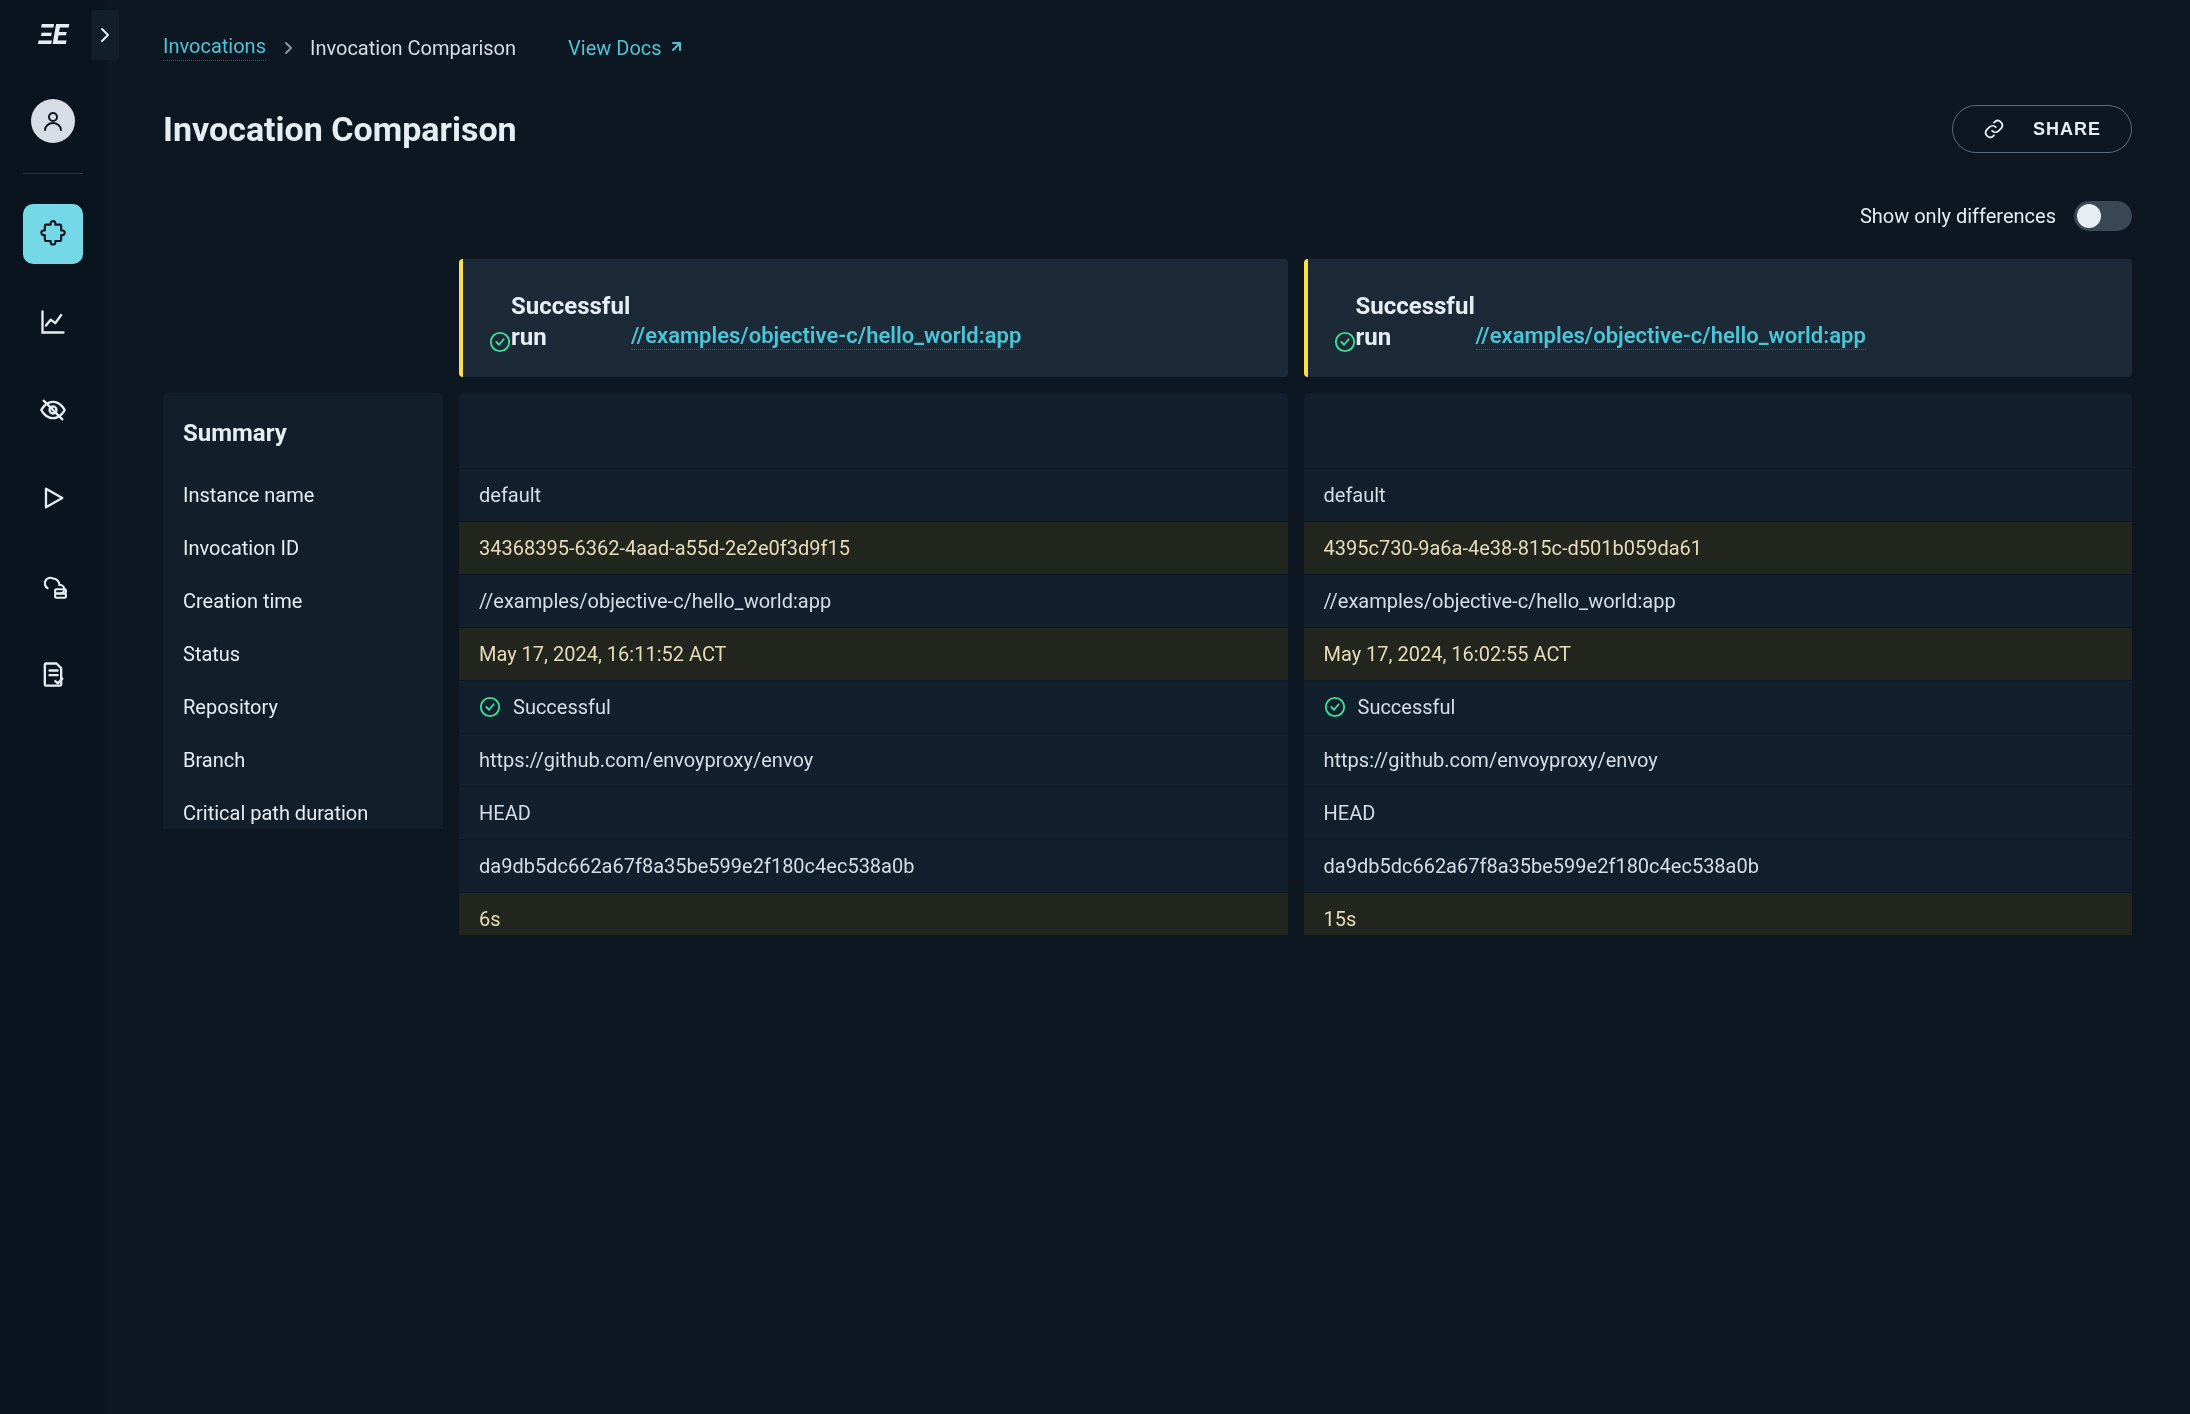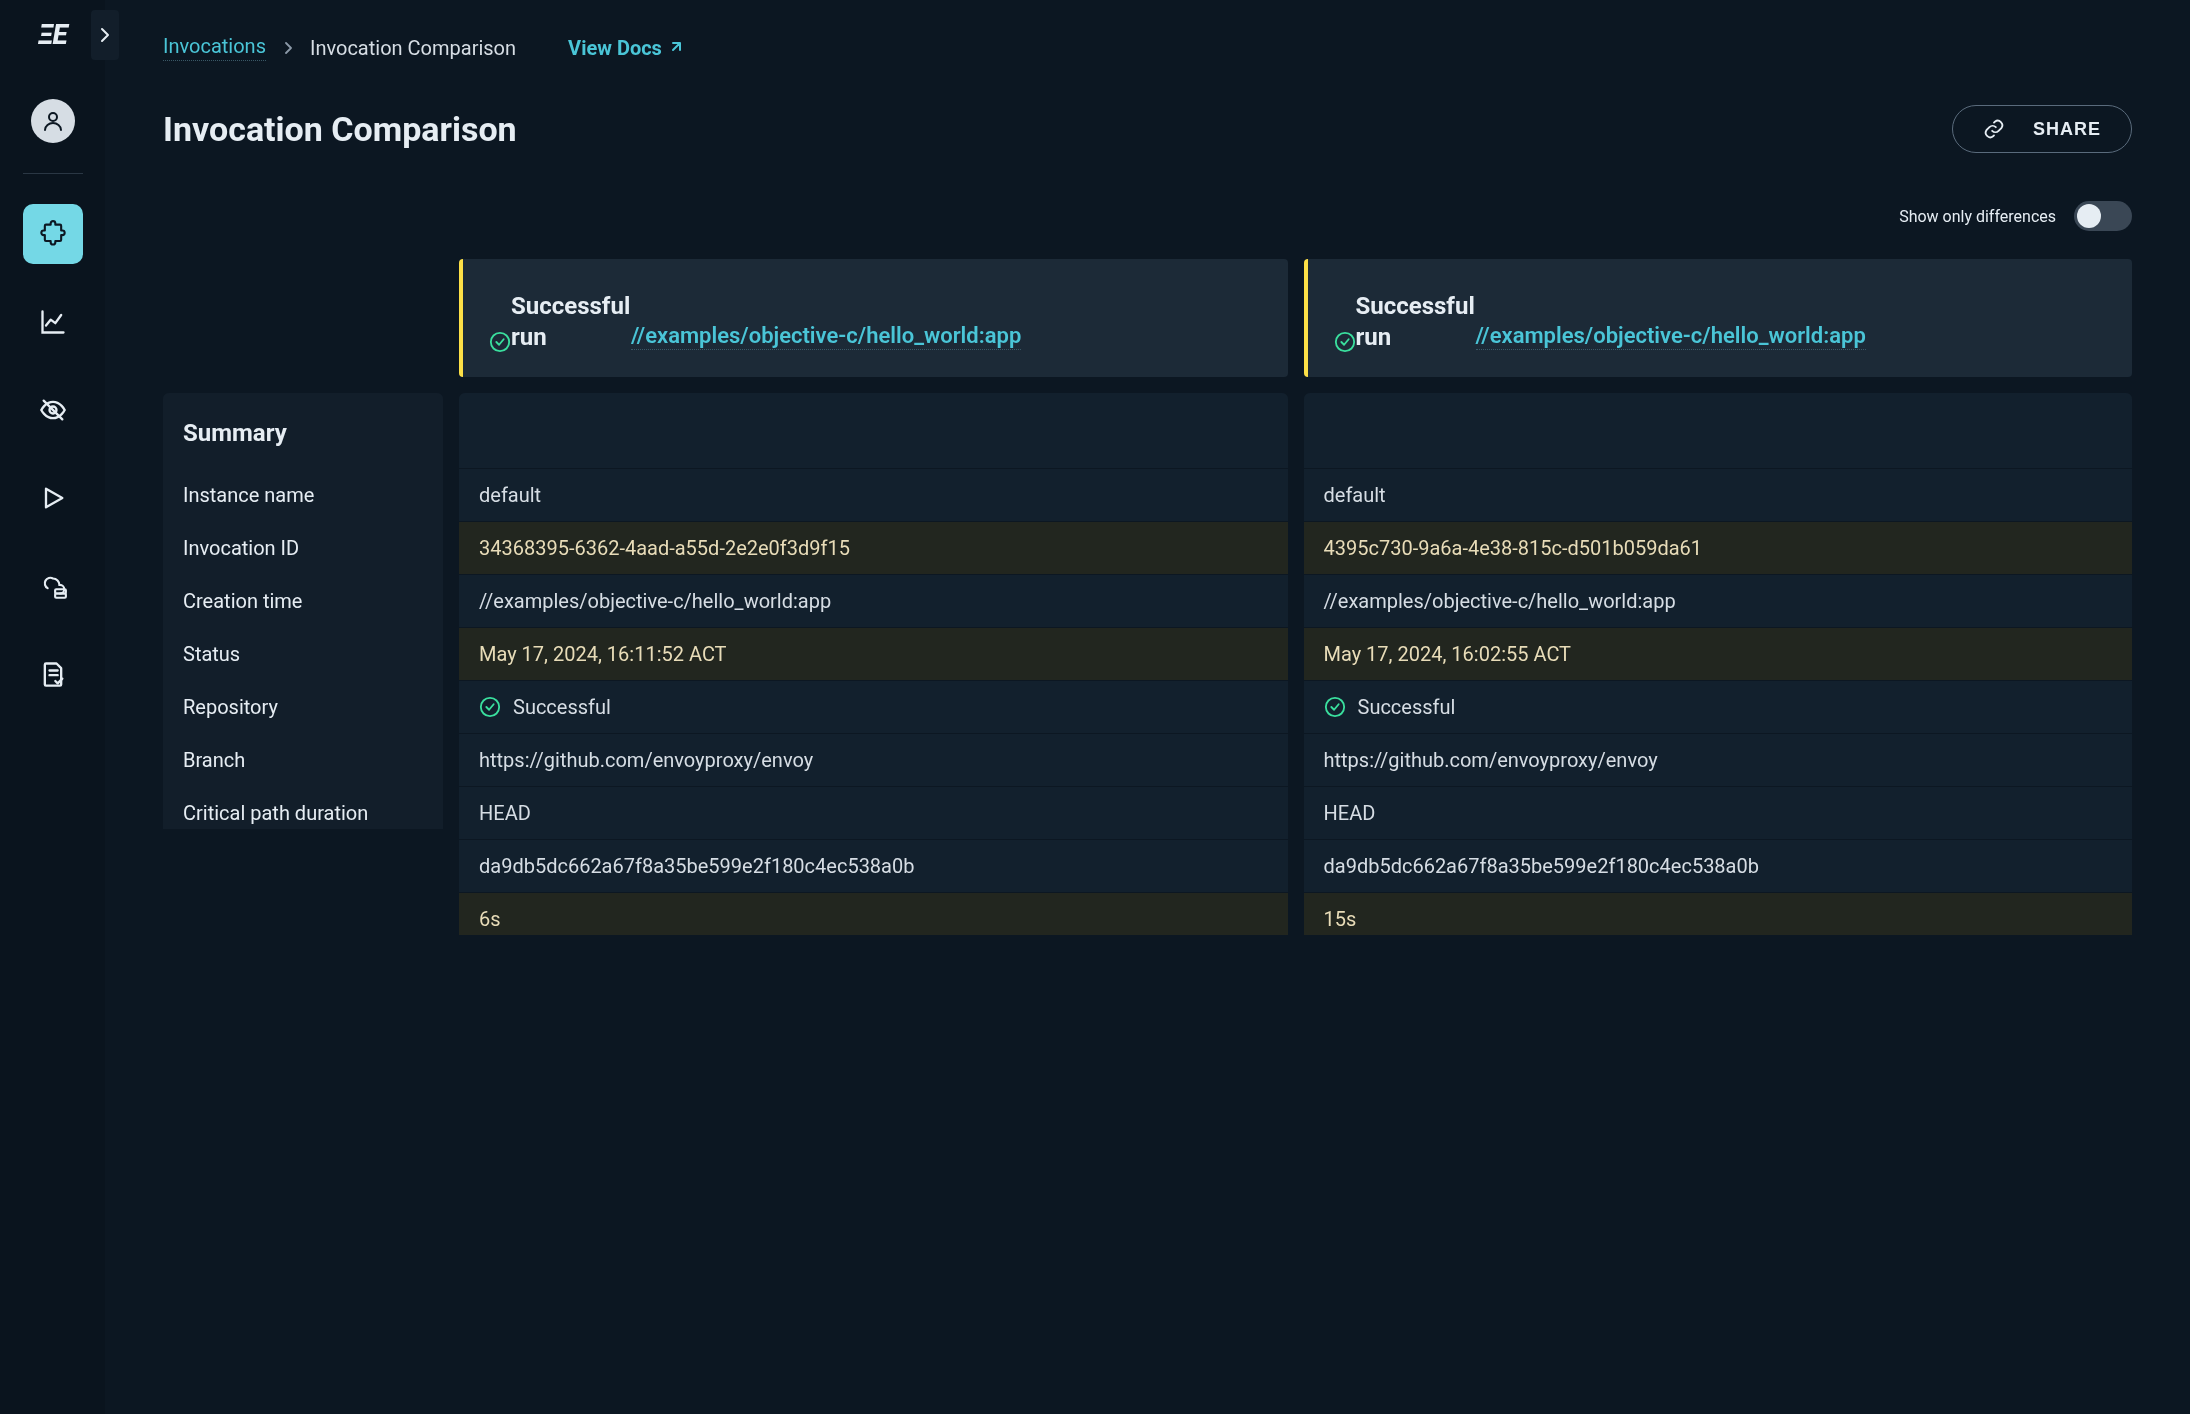--- a/index.html
+++ b/index.html
@@ -91,21 +91,21 @@
   .crumb-link {
     color: #4ac5d7;
     border-bottom: 1px dotted #3a5866;
     padding-bottom: 2px;
     cursor: pointer;
   }
   .crumb-sep { color: #8b99a8; font-size:16px;}
   .crumb-current { color: #d6dde4; }
   .docs-link {
     color: #4ac5d7;
-    font-weight: 700;
+    font-weight: 400;
     margin-left: 34px;
     cursor: pointer;
     display: inline-flex; gap:6px; align-items:center;
   }
 
   .title-row {
     display: flex;
     justify-content: space-between;
     align-items: center;
     margin-bottom: 48px;
@@ -126,21 +126,21 @@
     color: #e6edf3;
     background: transparent;
   }
 
   .toggle-row {
     display: flex;
     justify-content: flex-end;
     align-items: center;
     gap: 18px;
     margin-bottom: 28px;
-    font-size: 16px;
+    font-size: 20px;
   }
   .toggle {
     width: 58px; height: 30px;
     background: #3a4755;
     border-radius: 999px;
     position: relative;
     cursor: pointer;
   }
   .toggle-knob {
     position: absolute;

